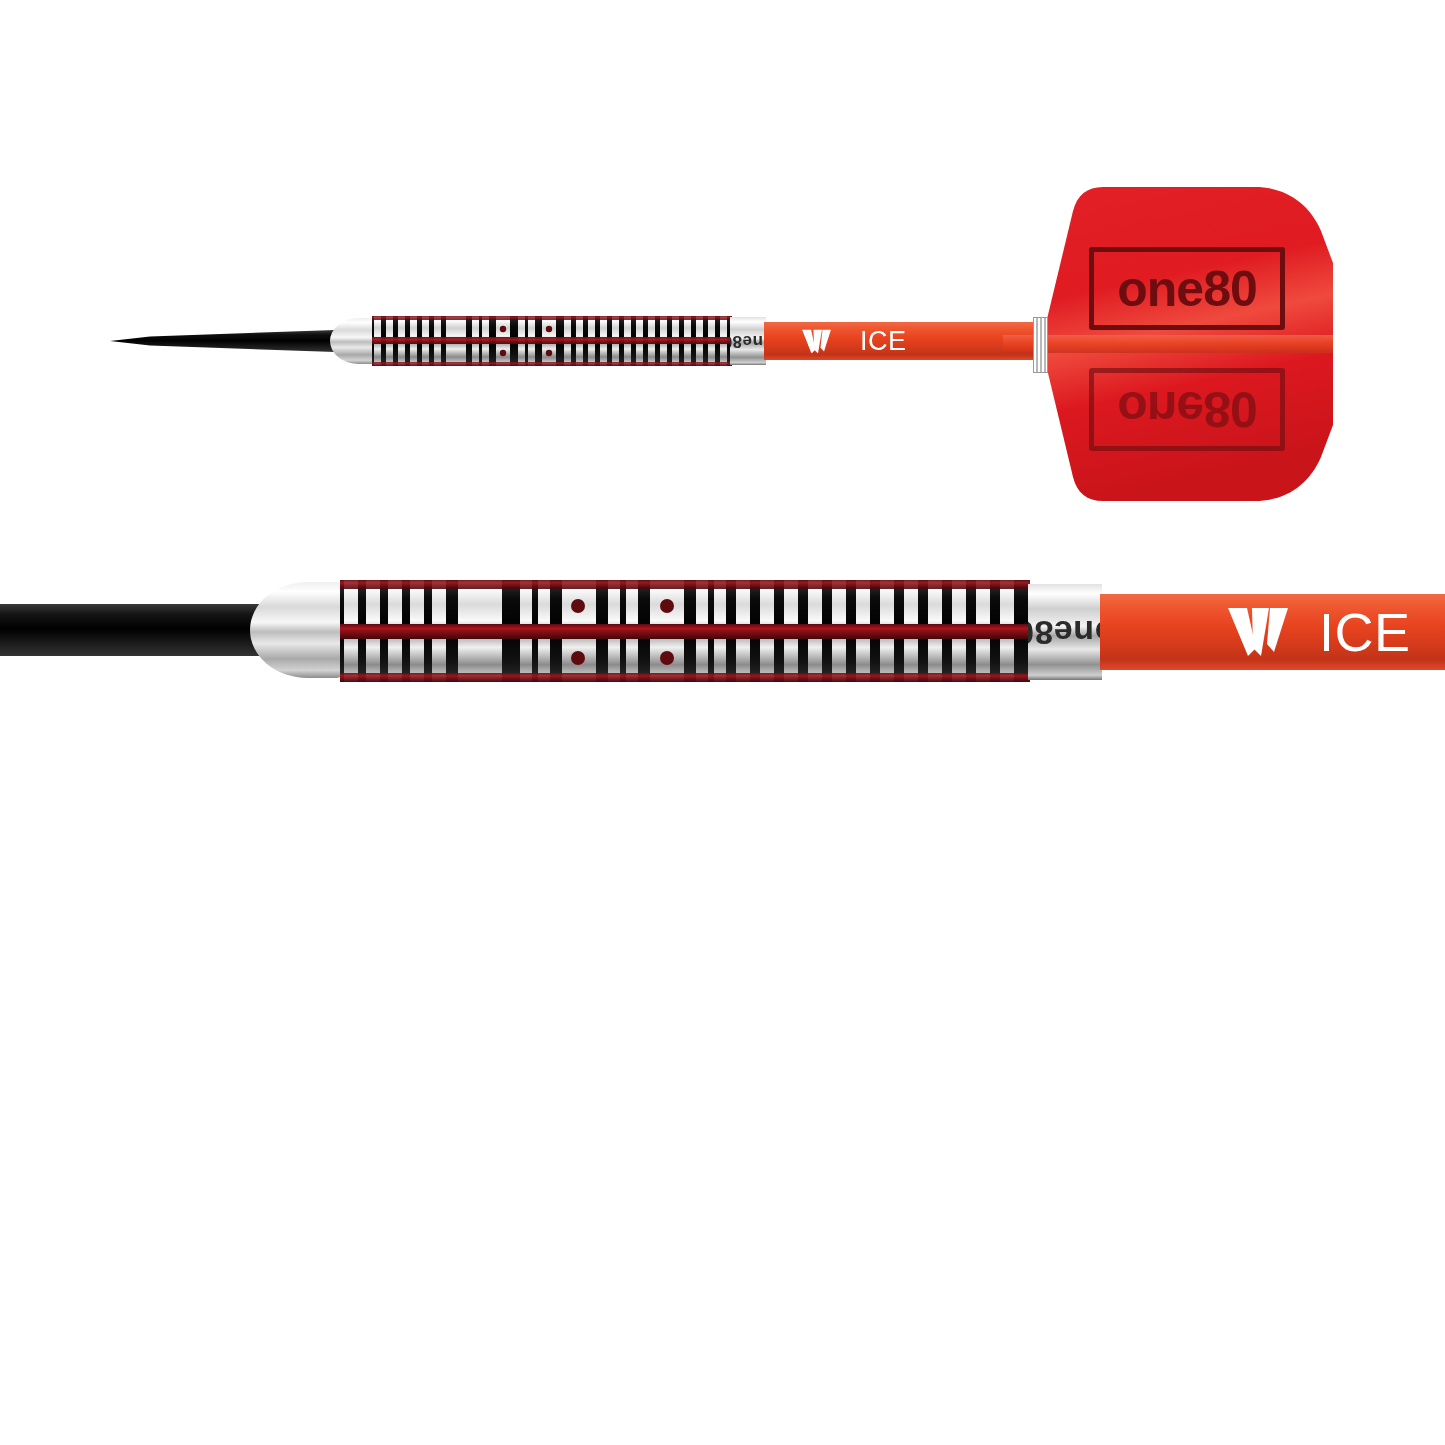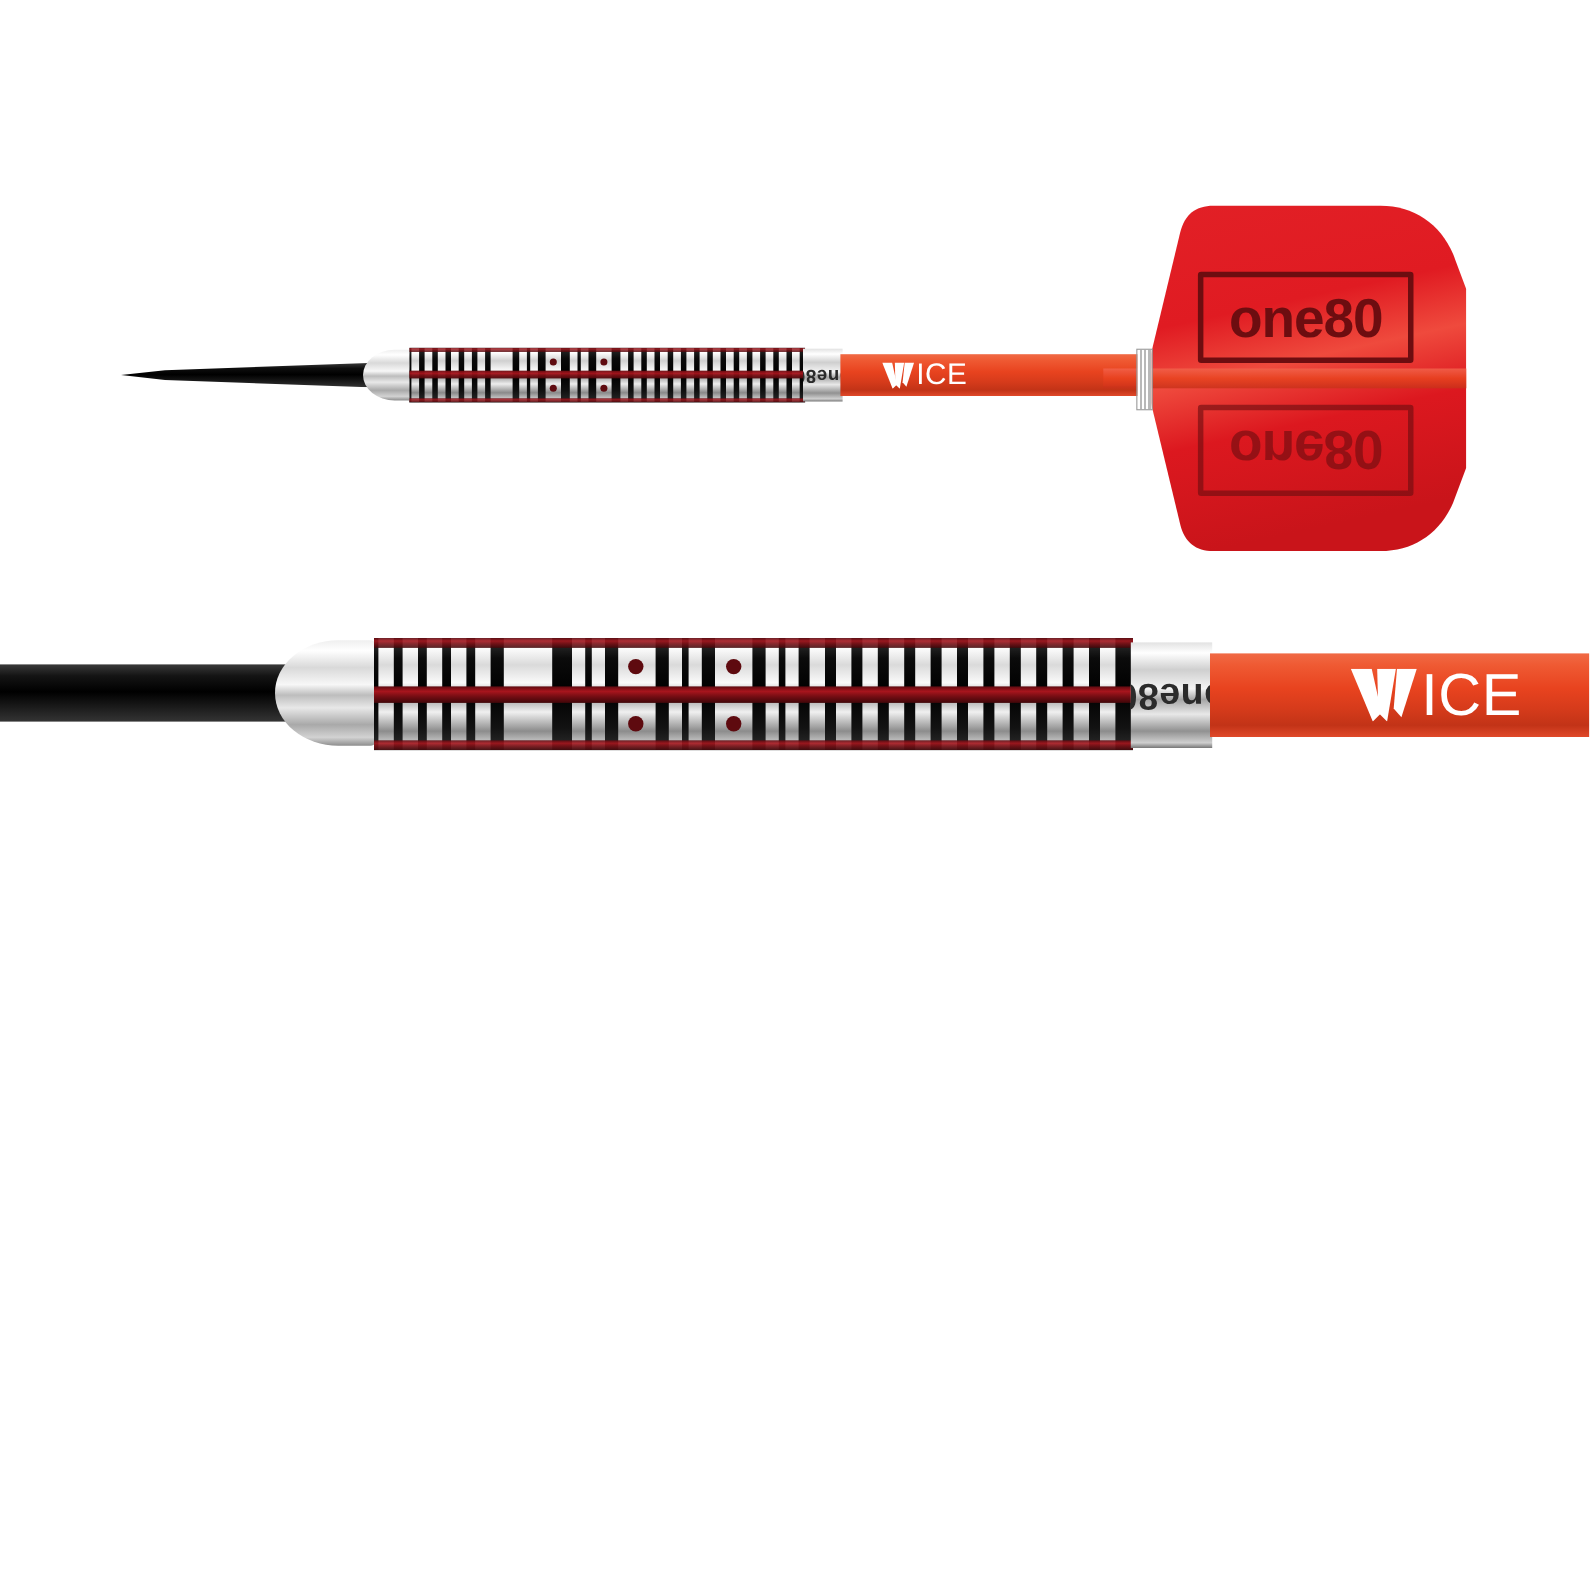--- a/index.html
+++ b/index.html
@@ -66,20 +66,21 @@
     overflow: hidden;
   }
   .shaft-logo {
     position: absolute;
     color: #ffffff;
     font-weight: normal;
     letter-spacing: 0.5px;
     display: flex;
     align-items: center;
     white-space: nowrap;
+    gap: 27px;
   }
   .vee { display: inline-block; }
 
   
   .flight-wrap { position: absolute; }
   .flight-logo-box {
     position: absolute;
     border: 5px solid #6d0d10;
     border-radius: 3px;
     display: flex;

